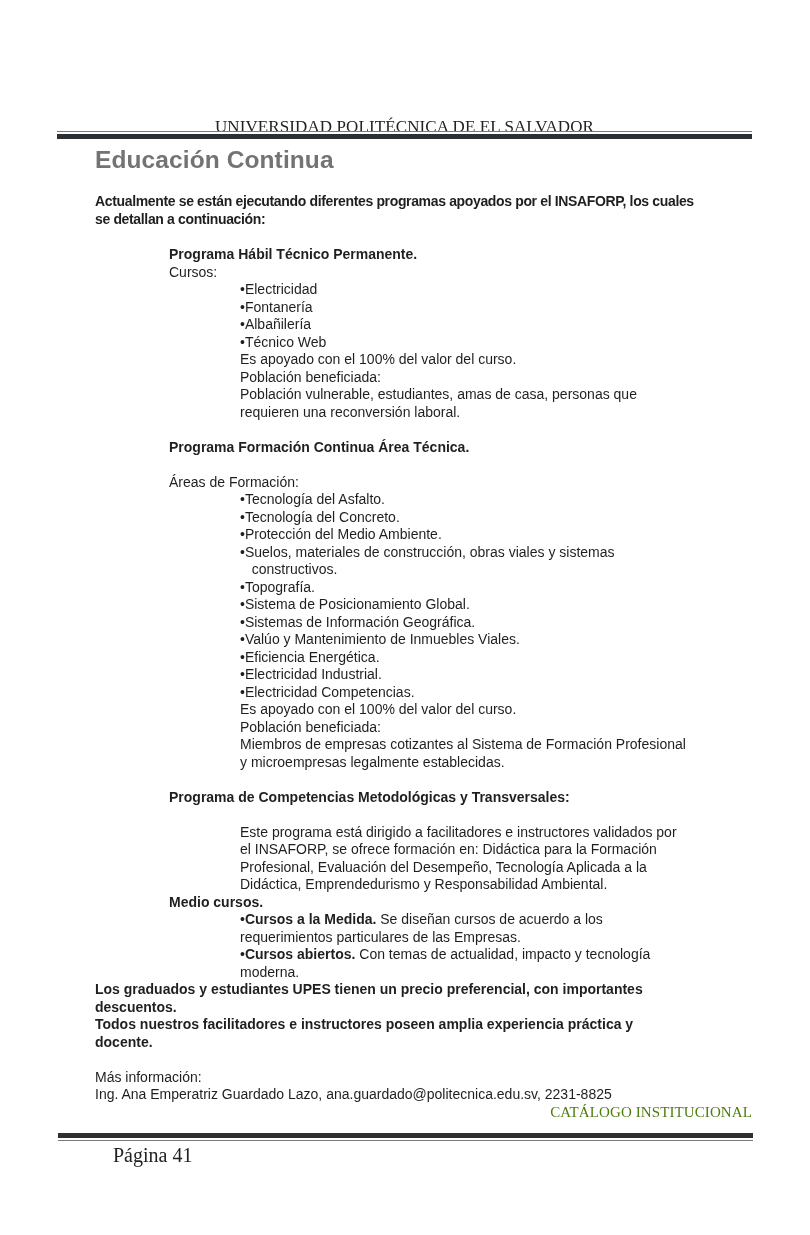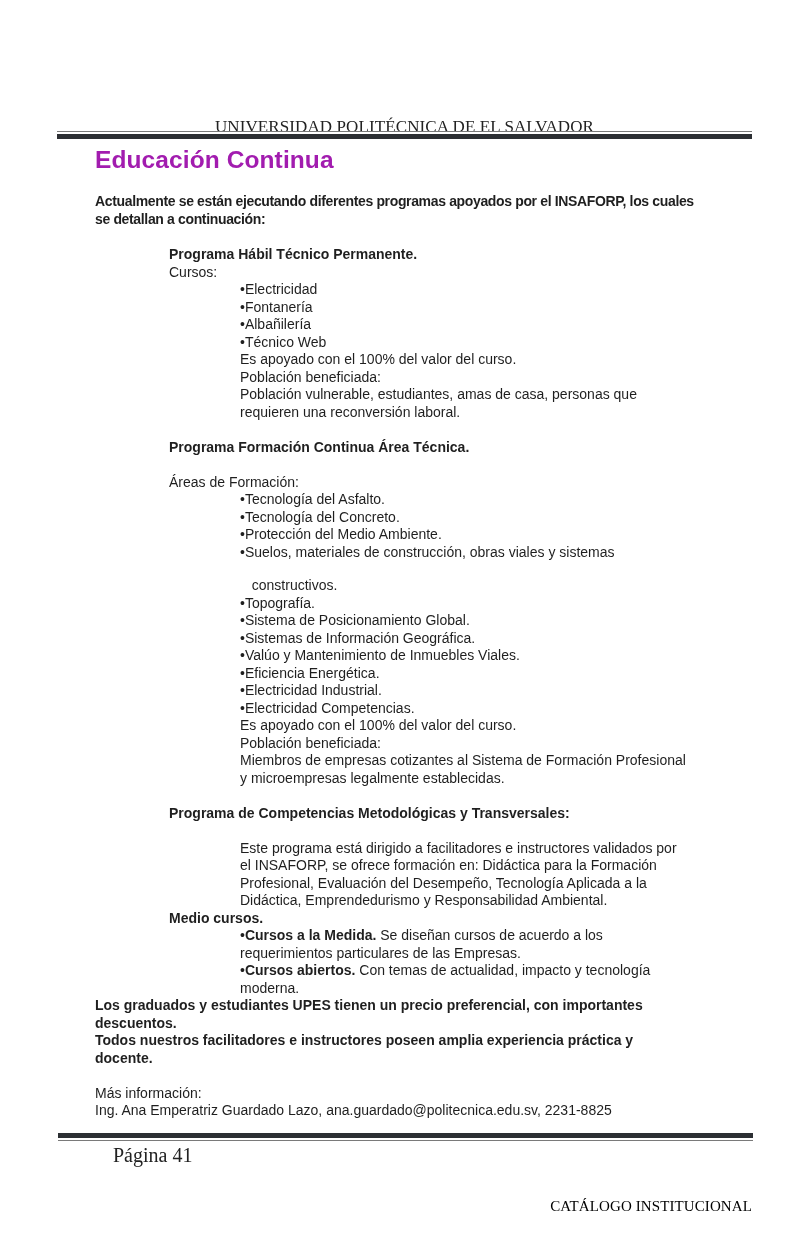--- a/index.html
+++ b/index.html
@@ -14,39 +14,39 @@
   }
   .rule-top-thin { position: absolute; left: 57px; top: 131px; width: 695px; height: 1px; background: #7a7a7a; }
   .rule-top-thick { position: absolute; left: 57px; top: 134px; width: 695px; height: 5px; background: #2c2f33; }
 
   .content {
     position: absolute; left: 95px; top: 145px; width: 665px;
     font-family: "Liberation Sans", sans-serif; font-size: 14px; line-height: 17.5px; color: #1f1f1f;
   }
   .title {
     font-family: "Liberation Sans", sans-serif; font-weight: bold; font-size: 24.5px; line-height: 30px;
-    color: #a21caf; margin: 0 0 18px 0; letter-spacing: 0.1px;
+    color: #737373; margin: 0 0 18px 0; letter-spacing: 0.1px;
   }
   .intro { margin: 0 0 18px 0; letter-spacing: -0.35px; font-weight: bold; }
   .l1 { padding-left: 74px; }
   .l2 { padding-left: 145px; }
-  .l2h { padding-left: 149px; margin-top: 16px; }
+  .l2h { padding-left: 149px; }
   .b { font-weight: bold; }
   .gap { height: 17.5px; }
   .line { white-space: nowrap; }
 
   .rule-bot-thick { position: absolute; left: 58px; top: 1133px; width: 695px; height: 5px; background: #2c2f33; }
   .rule-bot-thin { position: absolute; left: 58px; top: 1140px; width: 695px; height: 1px; background: #7a7a7a; }
   .footer-left {
     position: absolute; left: 113px; top: 1144px;
     font-family: "Liberation Serif", serif; font-size: 20px; color: #222;
   }
   .footer-right {
-    position: absolute; right: 58px; top: 1198px;
-    font-family: "Liberation Serif", serif; font-size: 15px; color: #000000; letter-spacing: 0.1px;
+    position: absolute; right: 58px; top: 1104px;
+    font-family: "Liberation Serif", serif; font-size: 15px; color: #4d7c0f; letter-spacing: 0.1px;
   }
 </style>
 </head>
 <body>
 
 <div class="page">
 
   <div class="running-header">UNIVERSIDAD POLITÉCNICA DE EL SALVADOR</div>
   <div class="rule-top-thin"></div>
   <div class="rule-top-thick"></div>

